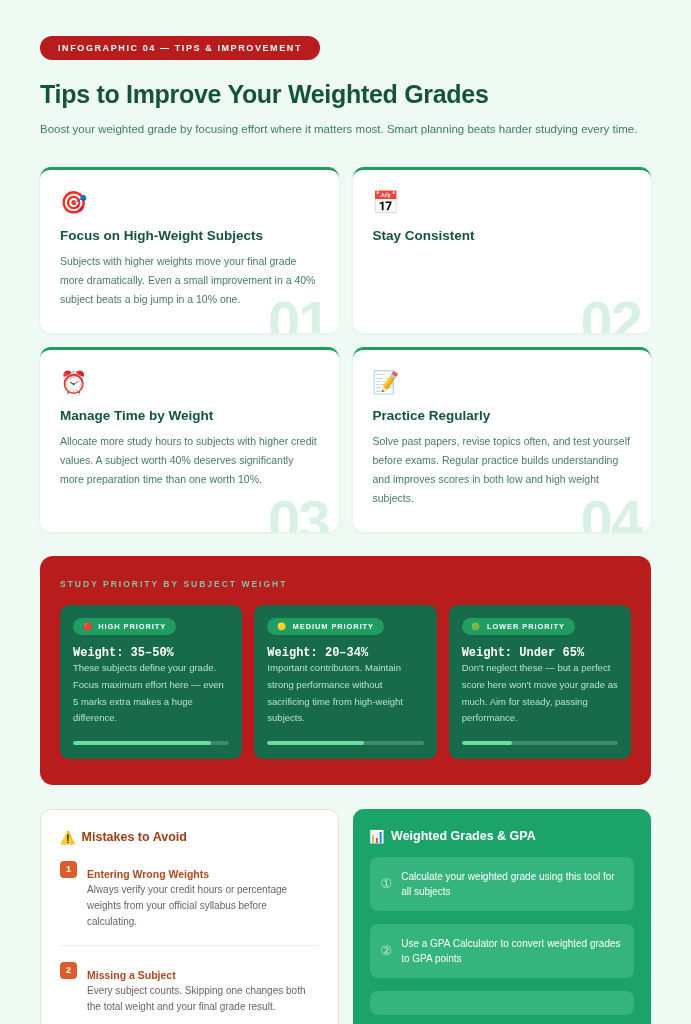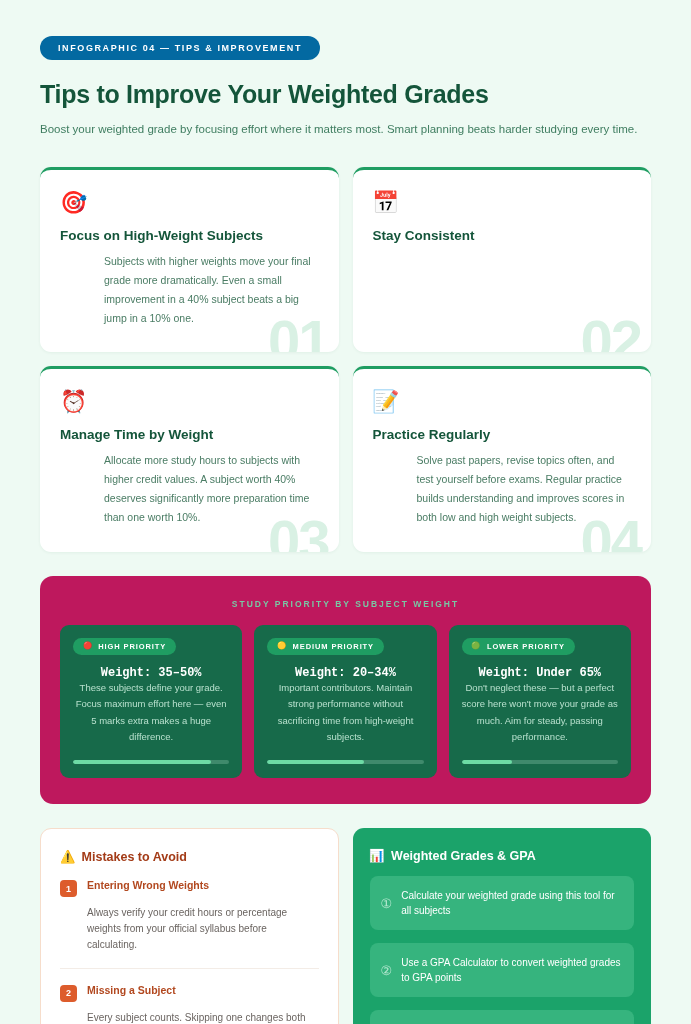--- a/index.html
+++ b/index.html
@@ -9,21 +9,21 @@
     font-family: "Liberation Sans", sans-serif;
     -webkit-font-smoothing: antialiased;
   }
   body { padding: 0 0 46px 0; }
 
   .page { width: 691px; padding: 0 40px; }
 
   
   .badge {
     display: inline-block;
-    background: #0369a1;
+    background: #b91c1c;
     color: #ffffff;
     font-size: 9px;
     font-weight: bold;
     letter-spacing: 1.6px;
     padding: 7px 18px 7px 18px;
     border-radius: 40px;
     margin-top: 36px;
   }
   h1.title {
     color: #14553a;
@@ -64,40 +64,38 @@
     position: relative;
     z-index: 2;
   }
   .tip-text {
     color: #4a7c64;
     font-size: 10.5px;
     line-height: 1.82;
     margin-top: 9px;
     position: relative;
     z-index: 2;
-    margin-left: 44px;
   }
   .tip-num {
     position: absolute;
     right: 10px;
     bottom: -22px;
     font-size: 58px;
     font-weight: bold;
     color: #d9f1e4;
     letter-spacing: -2px;
     z-index: 1;
   }
 
   
   .priority-panel {
-    background: #be185d;
+    background: #b91c1c;
     border-radius: 13px;
     padding: 23px 20px 26px 20px;
     margin-top: 24px;
-    text-align: center;
   }
   .priority-heading {
     color: #79c7a4;
     font-size: 8.5px;
     font-weight: bold;
     letter-spacing: 2px;
     margin-bottom: 16px;
   }
   .priority-grid {
     display: grid;
@@ -193,26 +191,27 @@
     font-weight: bold;
     display: flex;
     align-items: center;
     justify-content: center;
     margin-top: 1px;
   }
   .mistake-head {
     color: #b2481f;
     font-size: 10.5px;
     font-weight: bold;
+    margin-top: 8px;
   }
   .mistake-text {
     color: #6a6460;
     font-size: 10px;
     line-height: 1.62;
-    margin-top: 14px;
+    margin-top: 2px;
   }
 
   .gpa-card {
     background: #1ba36a;
     border-radius: 11px;
     padding: 20px 17px 20px 17px;
     display: flex;
     flex-direction: column;
   }
   .gpa-title {

